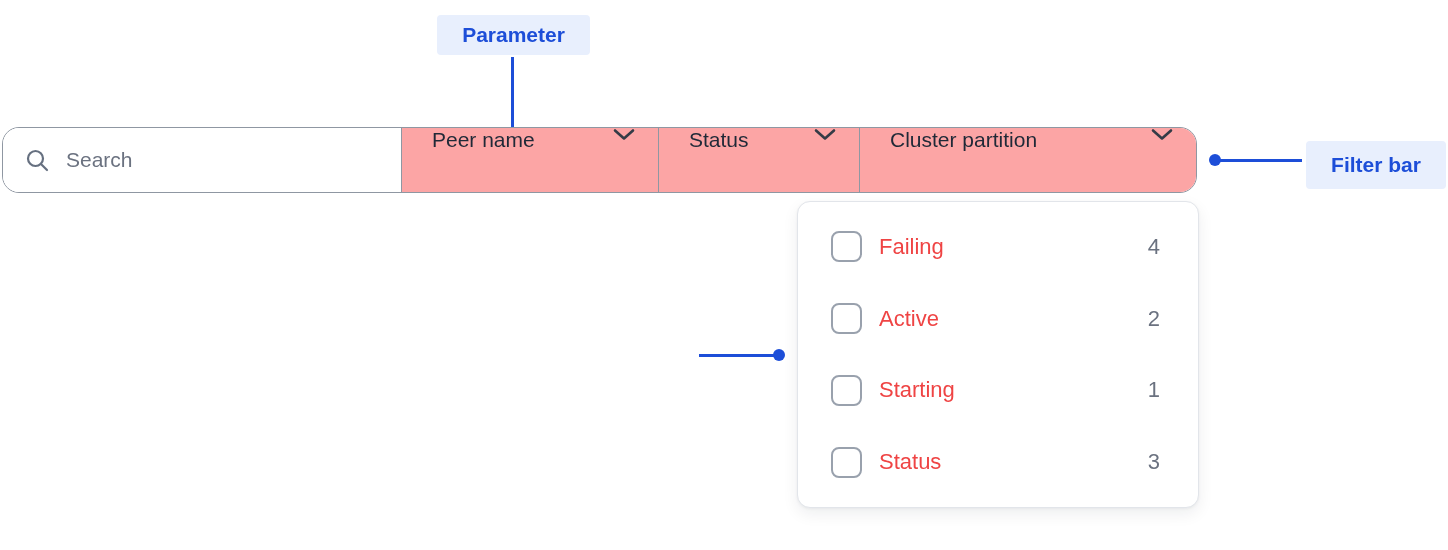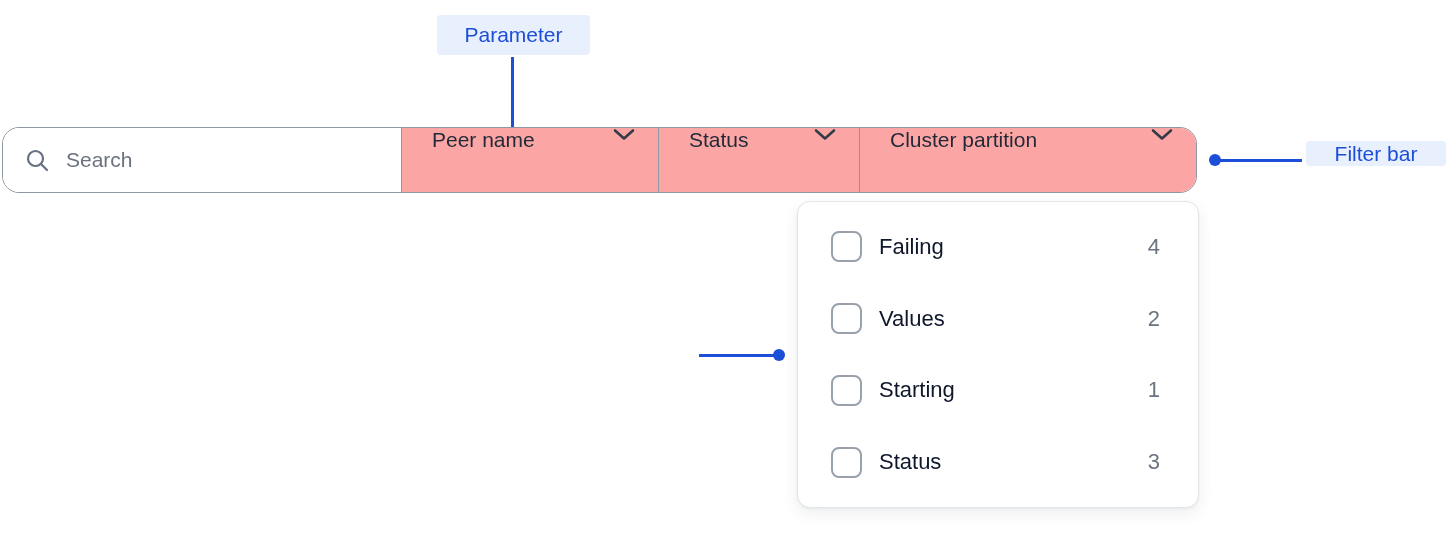--- a/index.html
+++ b/index.html
@@ -67,34 +67,34 @@
     padding: 0 38px 0 33px;
     gap: 17px;
     cursor: pointer;
   }
   .checkbox {
     appearance: none; -webkit-appearance: none;
     width: 31px; height: 31px; flex: none;
     border: 2px solid #99a1ad; border-radius: 8px;
     background: #ffffff; margin: 0; cursor: pointer;
   }
-  .menu-label { flex: 1; font-size: 22px; color: #0f172a; }
+  .menu-label { flex: 1; font-size: 22px; color: #ef4444; }
   .menu-count { font-size: 22px; color: #6b7280; }
 
   
   .pill {
     position: absolute;
     background: #e8effd; color: #1d4ed8;
     border-radius: 4px;
-    font-size: 21px; font-weight: 400;
+    font-size: 21px; font-weight: 700;
     display: flex; align-items: center; justify-content: center;
     white-space: nowrap;
   }
   .pill-parameter { left: 437px; top: 15px;  width: 153px; height: 40px; }
-  .pill-filterbar { left: 1306px; top: 141px; width: 140px; height: 25px; }
+  .pill-filterbar { left: 1306px; top: 141px; width: 140px; height: 48px; }
   .pill-values    { left: 582px; top: 337px; width: 108px; height: 37px; }
 
   .conn { position: absolute; background: #1d4ed8; }
   .conn-parameter-line { left: 511px; top: 57px;  width: 2.5px; height: 83px; }
   .conn-filterbar-line { left: 1218px; top: 159px; width: 84px;  height: 2.5px; }
   .conn-values-line    { left: 699px; top: 354px; width: 78px;  height: 2.5px; }
   .dot {
     position: absolute; width: 12px; height: 12px;
     border-radius: 50%; background: #1d4ed8;
   }
@@ -161,21 +161,21 @@
   <div class="status-panel">
 
     <div class="menu-row">
       <input type="checkbox" class="checkbox" style="">
       <span class="menu-label">Failing</span>
       <span class="menu-count">4</span>
     </div>
 
     <div class="menu-row">
       <input type="checkbox" class="checkbox" style="">
-      <span class="menu-label">Values</span>
+      <span class="menu-label">Active</span>
       <span class="menu-count">2</span>
     </div>
 
     <div class="menu-row">
       <input type="checkbox" class="checkbox" style="">
       <span class="menu-label">Starting</span>
       <span class="menu-count">1</span>
     </div>
 
     <div class="menu-row">

